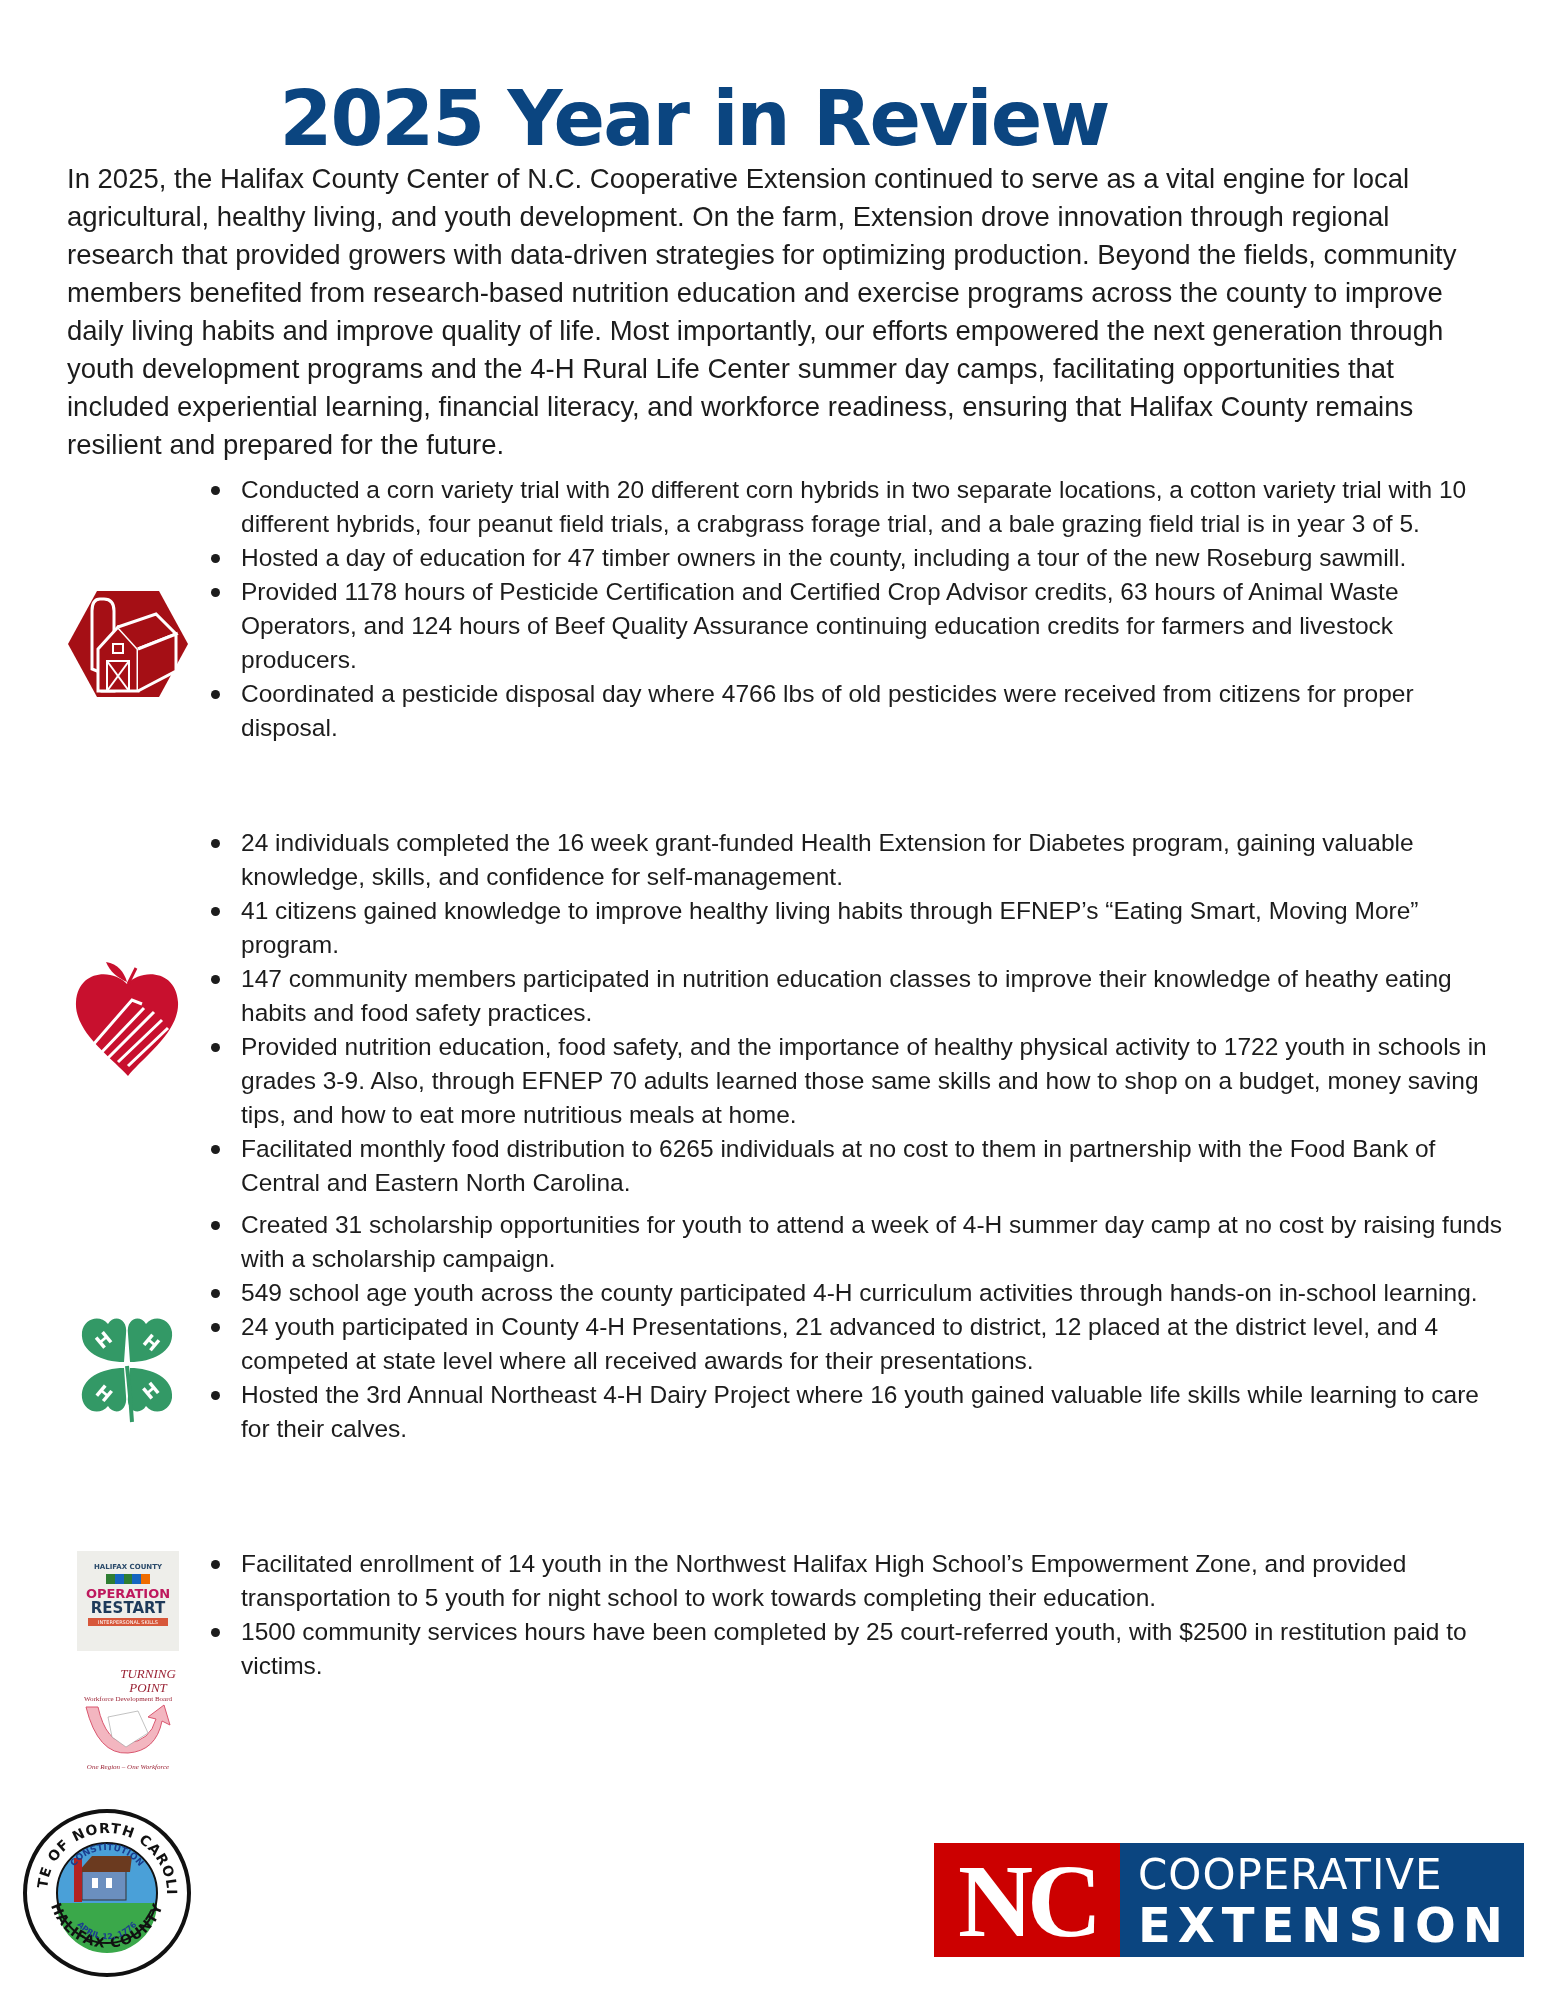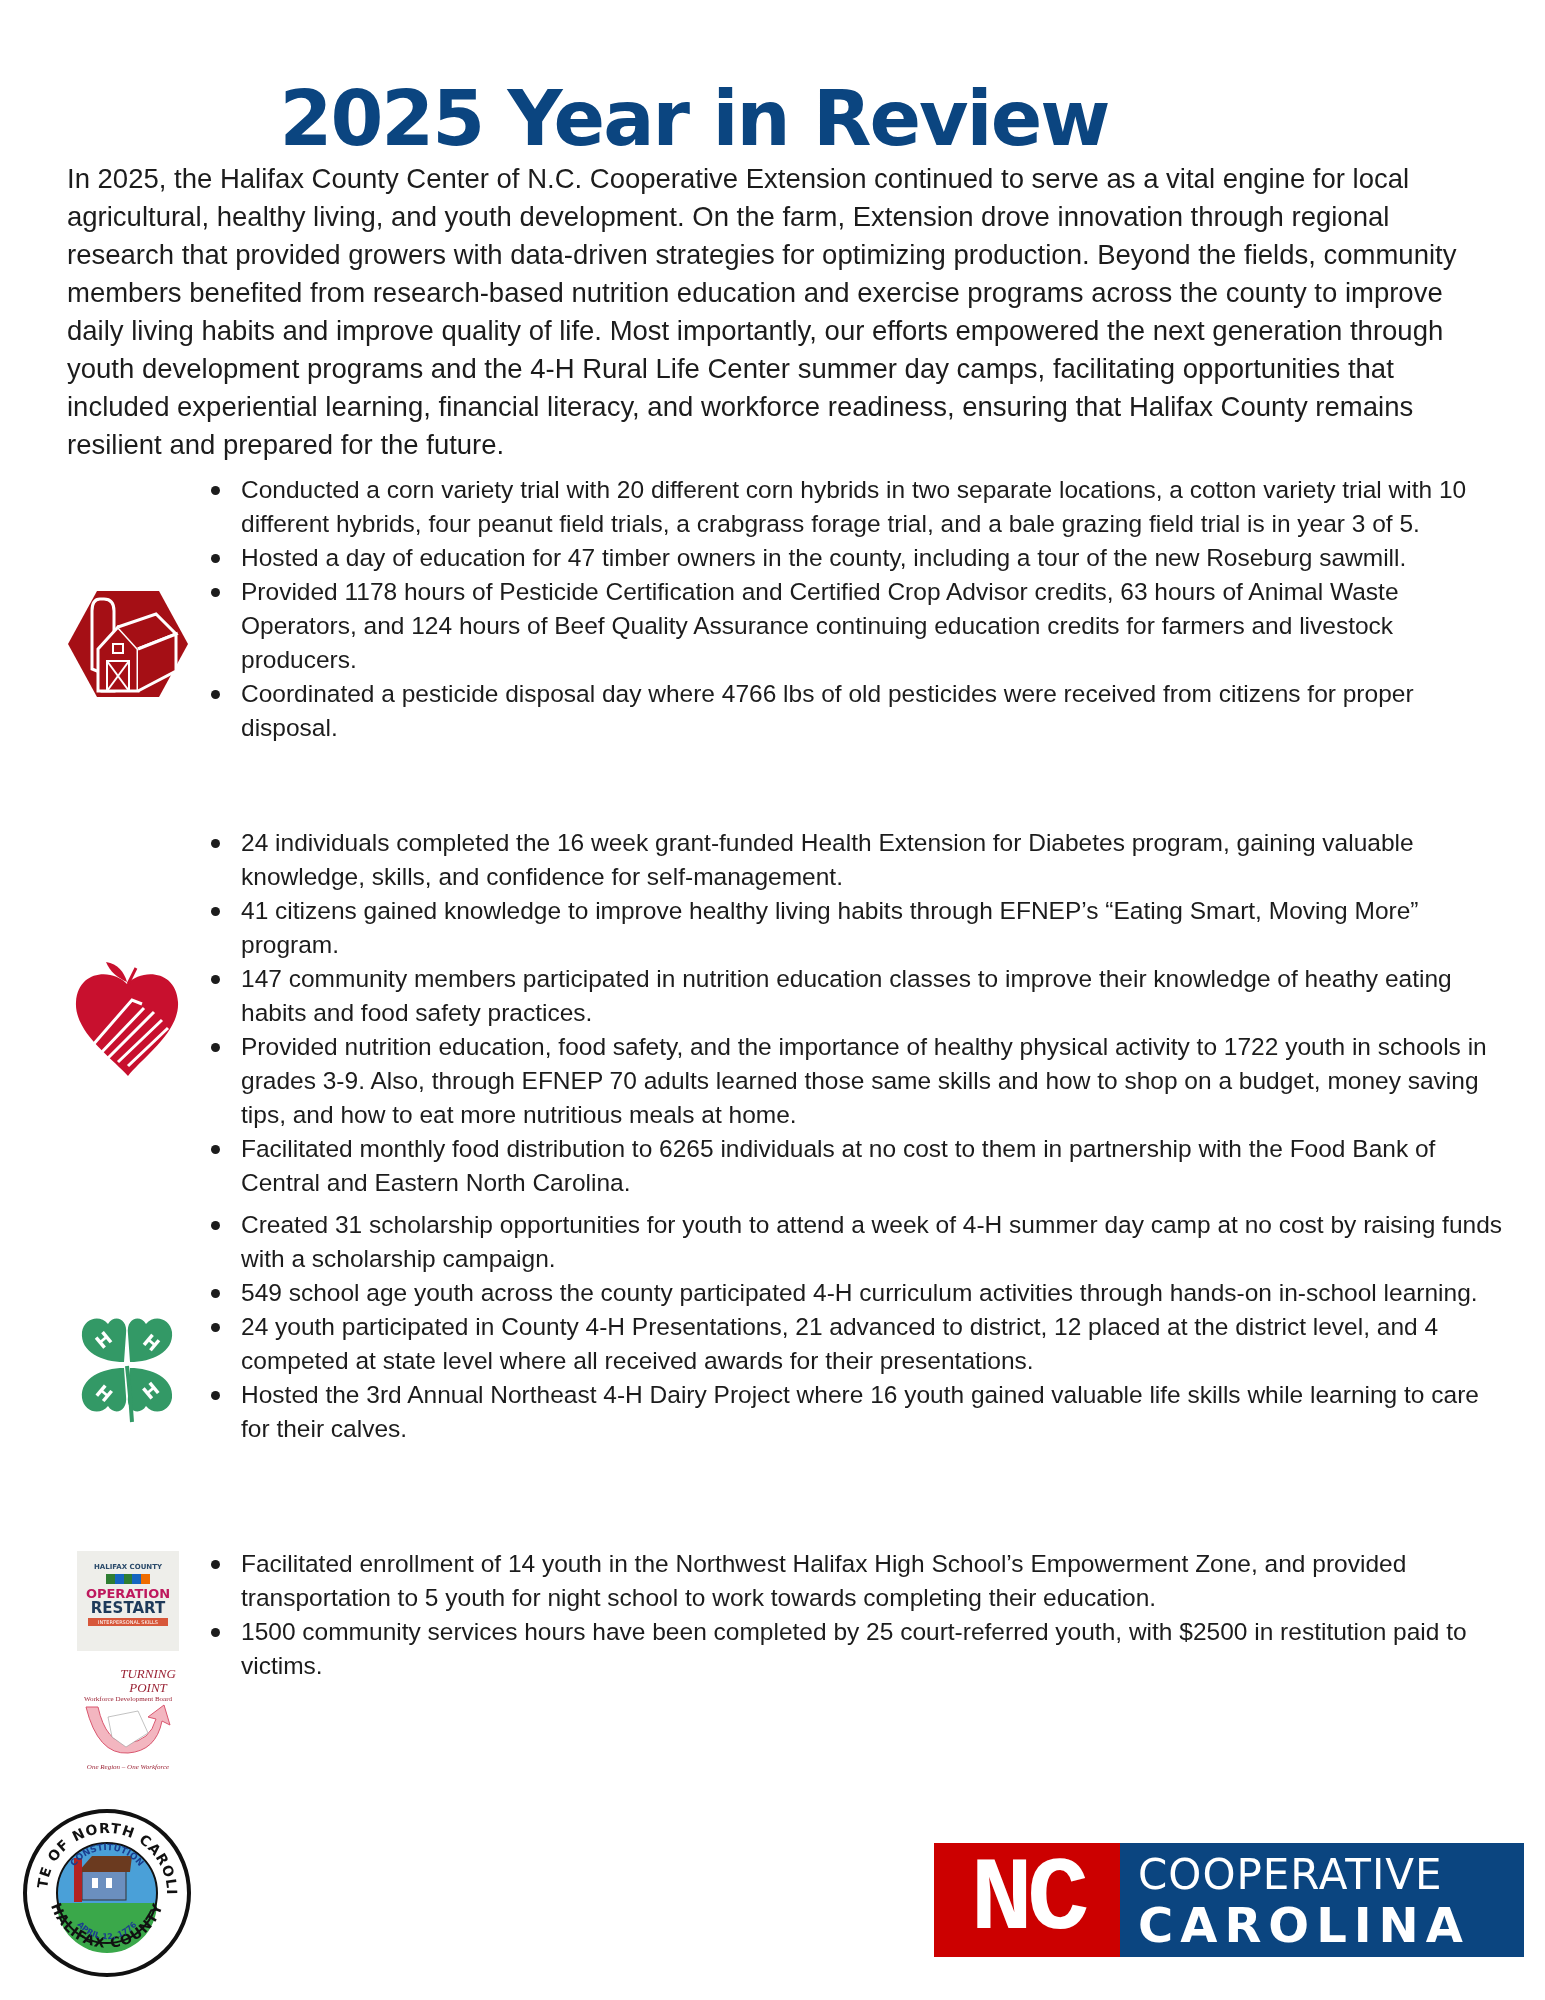--- a/index.html
+++ b/index.html
@@ -12,21 +12,21 @@
            font-size: 27.5px; line-height: 38px; color: #1c1c1c; }
   .section { position: absolute; left: 0; width: 1545px; }
   .section ul { list-style: none; margin: 0; padding: 0; position: absolute; left: 205px; width: 1300px; }
   .section li { position: relative; padding-left: 36px; font-size: 24.5px; line-height: 34px; color: #1c1c1c; }
   .section li::before { content: ""; position: absolute; left: 6px; top: 13px; width: 9px; height: 9px;
                         border-radius: 50%; background: #1c1c1c; }
   .icon { position: absolute; }
   .footer-seal { position: absolute; left: 22px; top: 1808px; width: 170px; height: 170px; }
   .nc-logo { position: absolute; left: 934px; top: 1843px; width: 590px; height: 114px; display: flex; }
   .nc-red { background: #cc0000; width: 186px; height: 100%; display: flex; align-items: center; justify-content: center;
-            color: #fff; font-weight: bold; font-size: 104px; font-family: Liberation Mono, monospace; letter-spacing: -6px; }
+            color: #fff; font-weight: bold; font-size: 104px; font-family: Liberation Serif, serif; letter-spacing: -6px; }
   .nc-blue { background: #0b4580; flex: 1; display: flex; flex-direction: column; justify-content: center; padding-left: 18px; color: #fff; }
   .nc-blue .l1 { font-size: 42px; line-height: 50px; font-family: "DejaVu Sans", sans-serif; letter-spacing: 1px; }
   .nc-blue .l2 { font-size: 48px; line-height: 50px; font-weight: bold; font-family: "DejaVu Sans", sans-serif; letter-spacing: 7px; }
   .small-logo { position: absolute; left: 77px; width: 102px; }
 </style>
 </head>
 <body>
 
 <h1 class="title">2025 Year in Review</h1>
 
@@ -153,15 +153,15 @@
     <text font-size="8" font-weight="bold" fill="#1a3d8f" font-family="DejaVu Sans, sans-serif">
       <textPath href="#arcInBot" startOffset="50%" text-anchor="middle">APRIL 12, 1776</textPath>
     </text>
   </svg>
 </div>
 
 <div class="nc-logo">
   <div class="nc-red">NC</div>
   <div class="nc-blue">
     <div class="l1">COOPERATIVE</div>
-    <div class="l2">CAROLINA</div>
+    <div class="l2">EXTENSION</div>
   </div>
 </div>
 
 </body></html>

